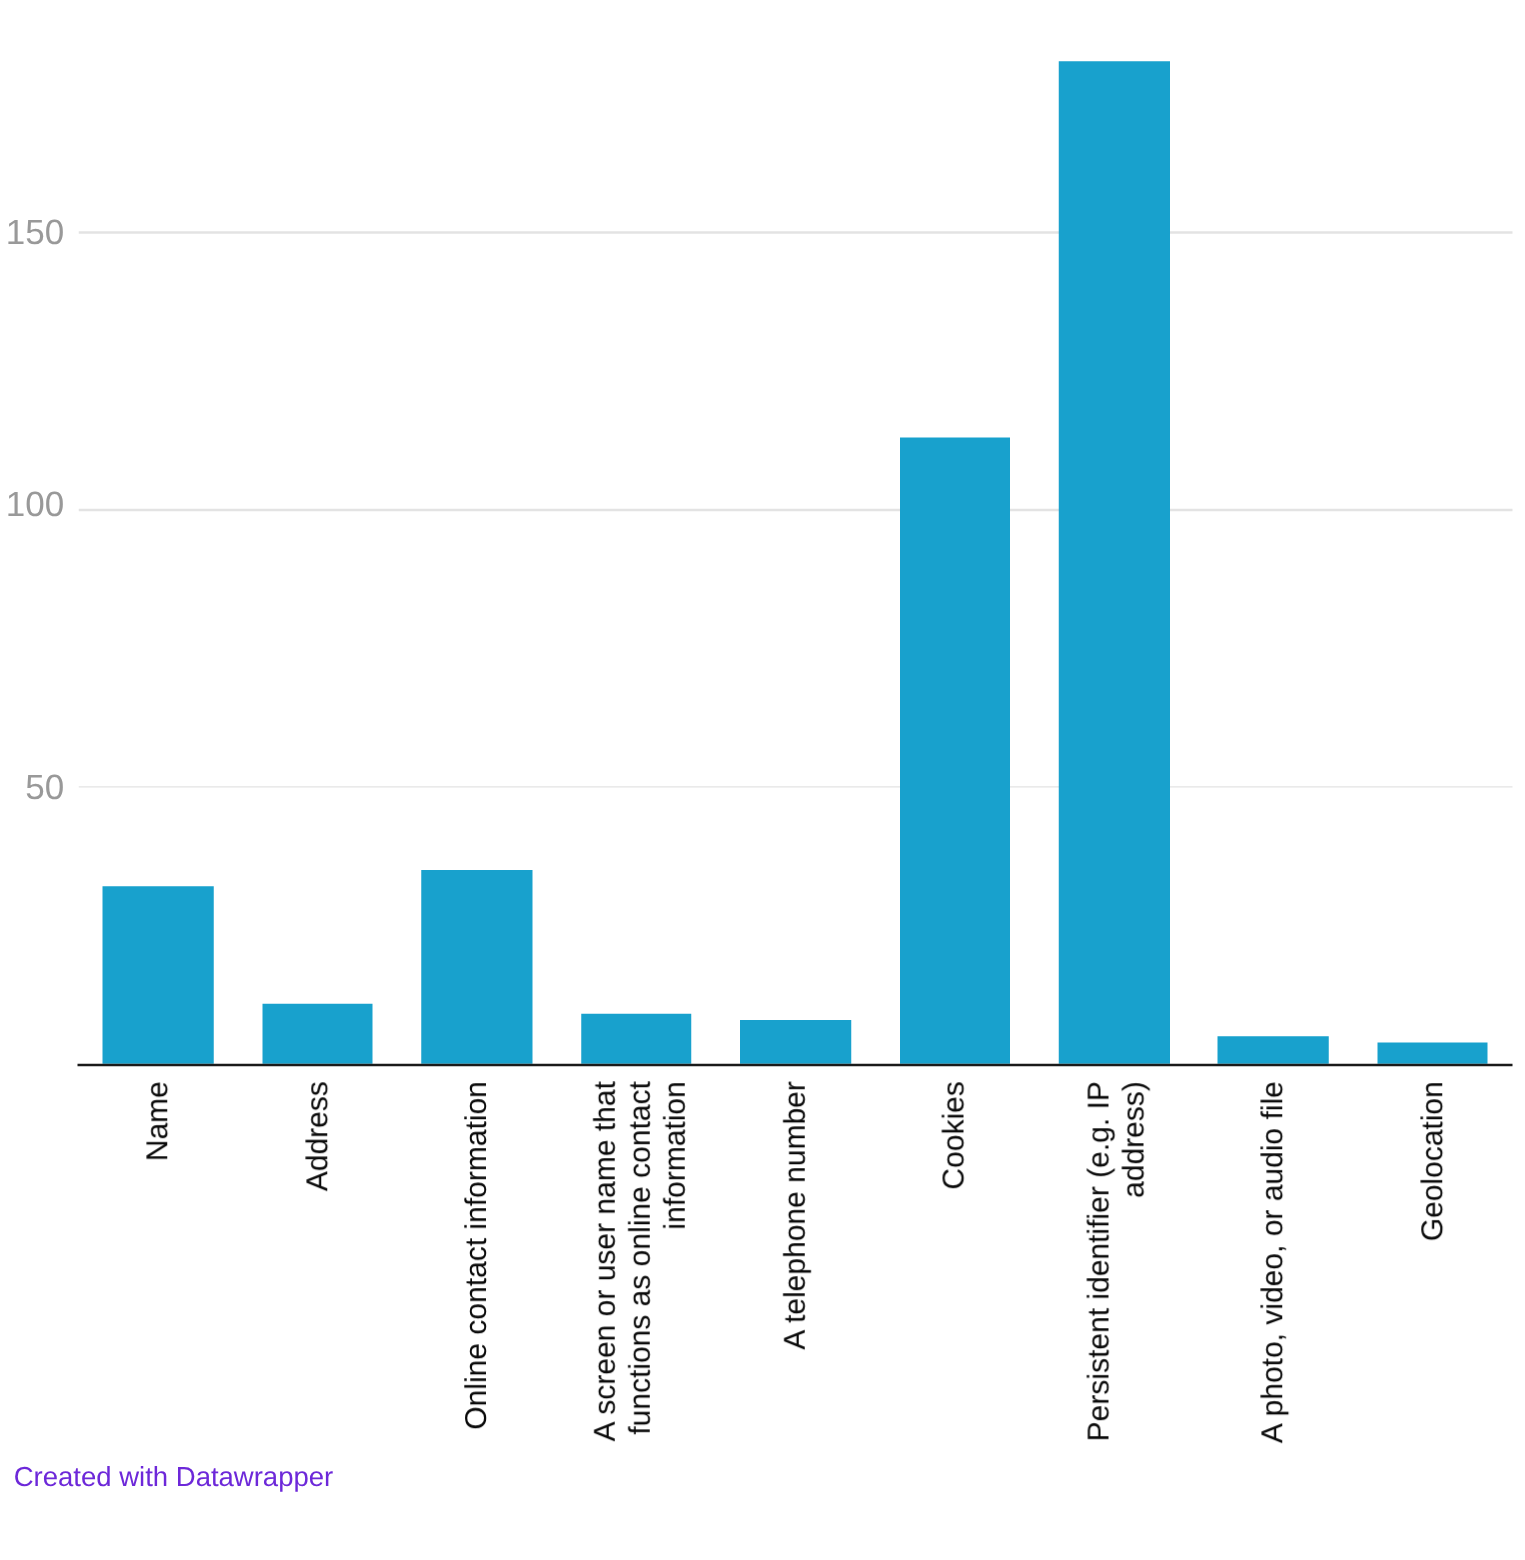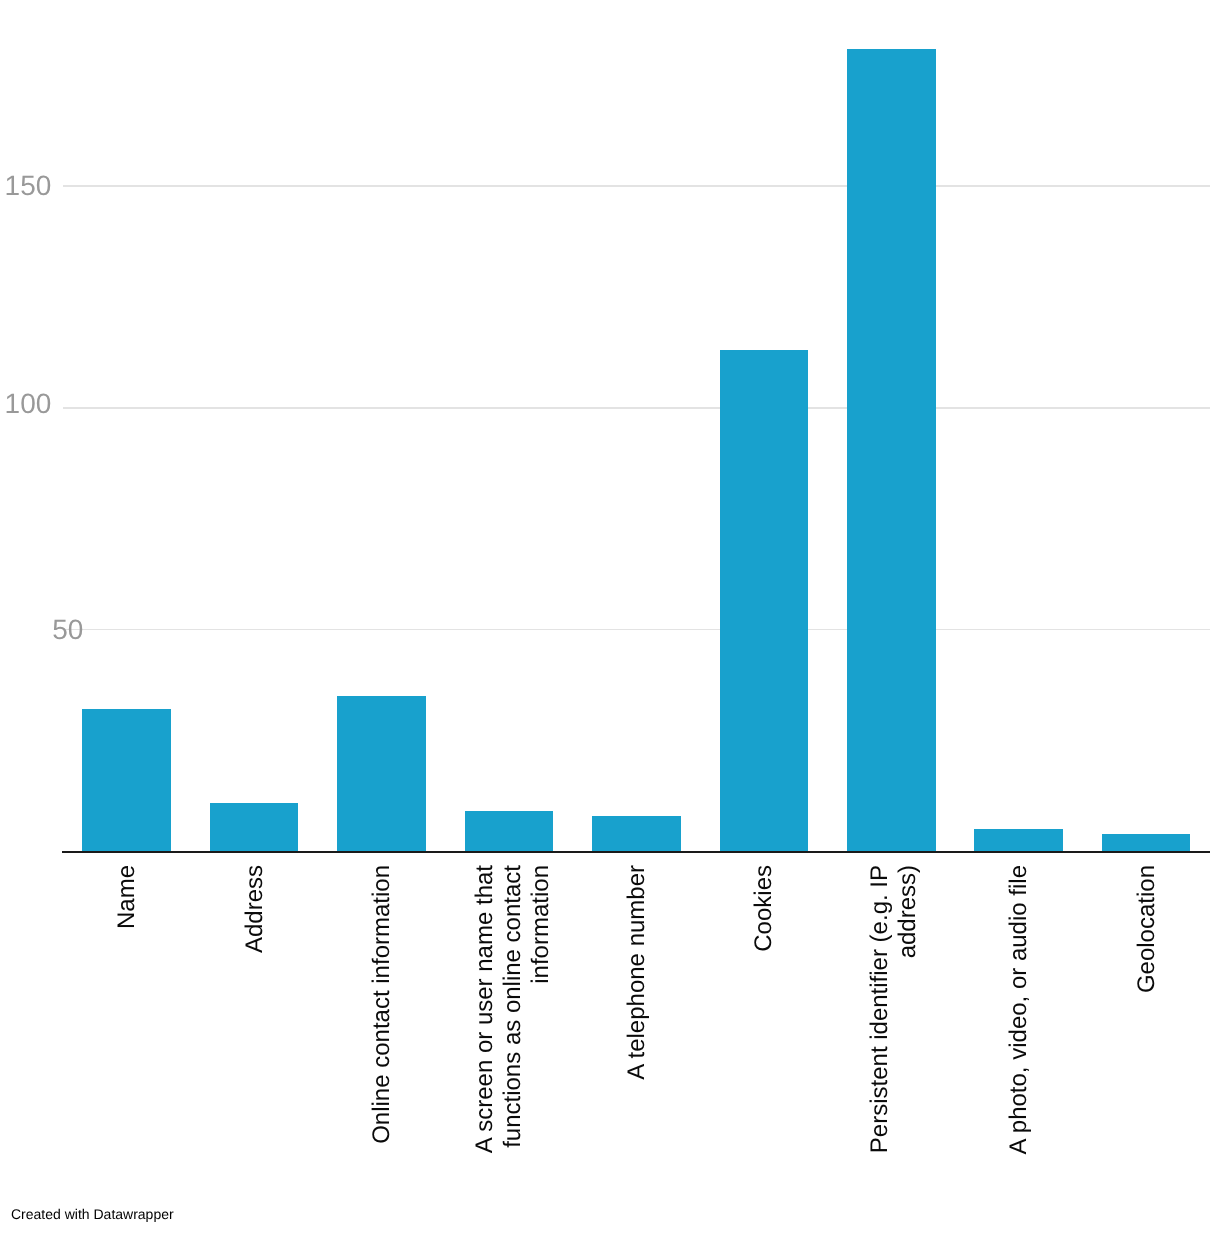--- a/index.html
+++ b/index.html
@@ -19,32 +19,32 @@
 
   .bar{position:absolute;background:#18a1cd;}
 
   .axisline{position:absolute;background:#1a1a1a;height:2px;}
 
   .xlabelwrap{position:absolute;width:0;height:0;}
   .xlabel{position:absolute;left:0;bottom:0;color:#0a0a0a;font-size:24px;line-height:28px;
           text-align:right;transform-origin:0 100%;
           transform:rotate(-90deg) translateY(50%);white-space:normal;will-change:transform;}
 
-  .credit{position:absolute;left:11px;top:1201px;color:#000000;font-size:14px;
+  .credit{position:absolute;left:11px;top:1169px;color:#6d28d9;font-size:22px;
           line-height:26px;white-space:nowrap;will-change:transform;}
 </style>
 </head>
 <body>
 
 <div id="chart">
 
   <div class="plot" id="plot">
 
     <div class="gridline" style="left: 62.8px; top: 628.785px; width: 1147px; background: rgb(227, 227, 227);"></div>
-      <div class="ytick" style="width: 51.3px; top: 617.535px; color: rgb(153, 153, 153); padding-left: 32px;">50</div>
+      <div class="ytick" style="width: 51.3px; top: 617.535px; color: rgb(153, 153, 153);">50</div>
       <div class="gridline" style="left: 62.8px; top: 407.02px; width: 1147px; background: rgb(227, 227, 227);"></div>
       <div class="ytick" style="width: 51.3px; top: 380px; color: rgb(153, 153, 153); margin-top: 12px;">100</div>
       <div class="gridline" style="left: 62.8px; top: 185.255px; width: 1147px; background: rgb(227, 227, 227);"></div>
       <div class="ytick" style="width: 51.3px; top: 174.005px; color: rgb(153, 153, 153);">150</div>
       <div class="bar" style="left: 82.4px; width: 88.6px; top: 709.37px; height: 141.93px; background: rgb(24, 161, 205);"></div>
       <div class="xlabelwrap" style="left: 127.2px; top: 1160.5px;">
         <div class="xlabel" style="width: 296px; color: rgb(10, 10, 10);">Name</div>
       </div>
       <div class="bar" style="left: 209.827px; width: 88.6px; top: 802.512px; height: 48.7883px; background: rgb(24, 161, 205);"></div>
       <div class="xlabelwrap" style="left: 254.627px; top: 1160.5px;">

